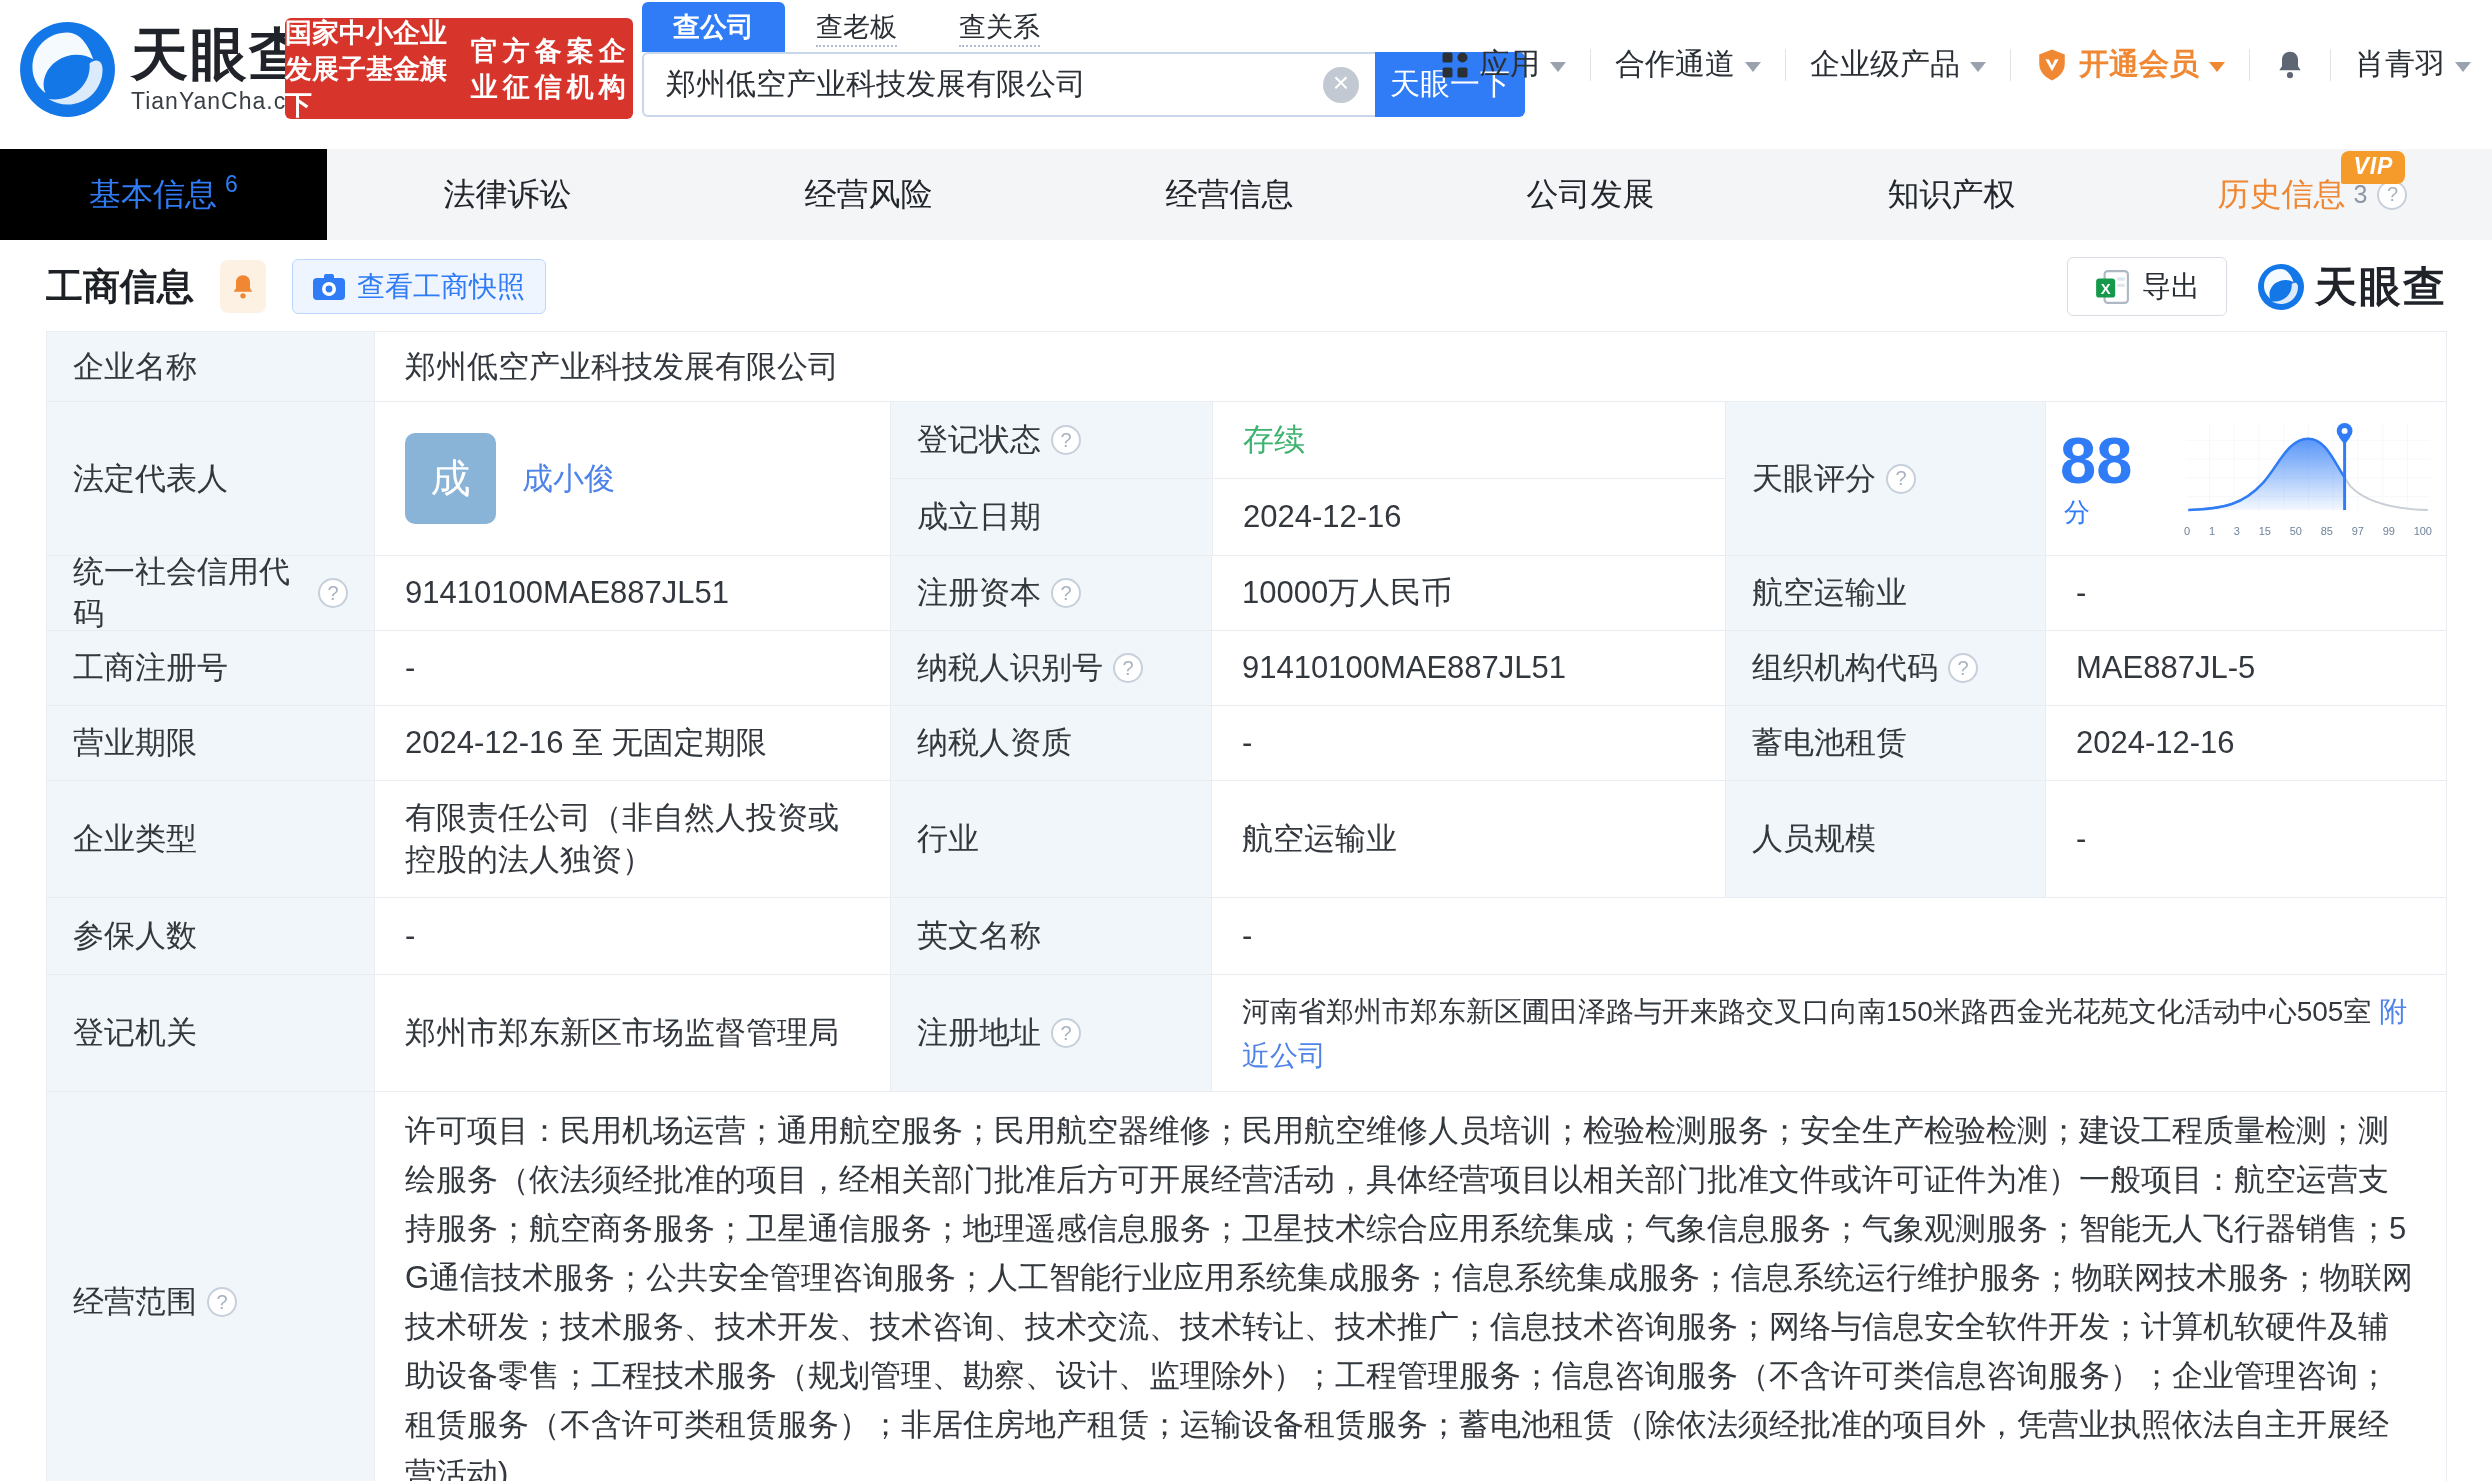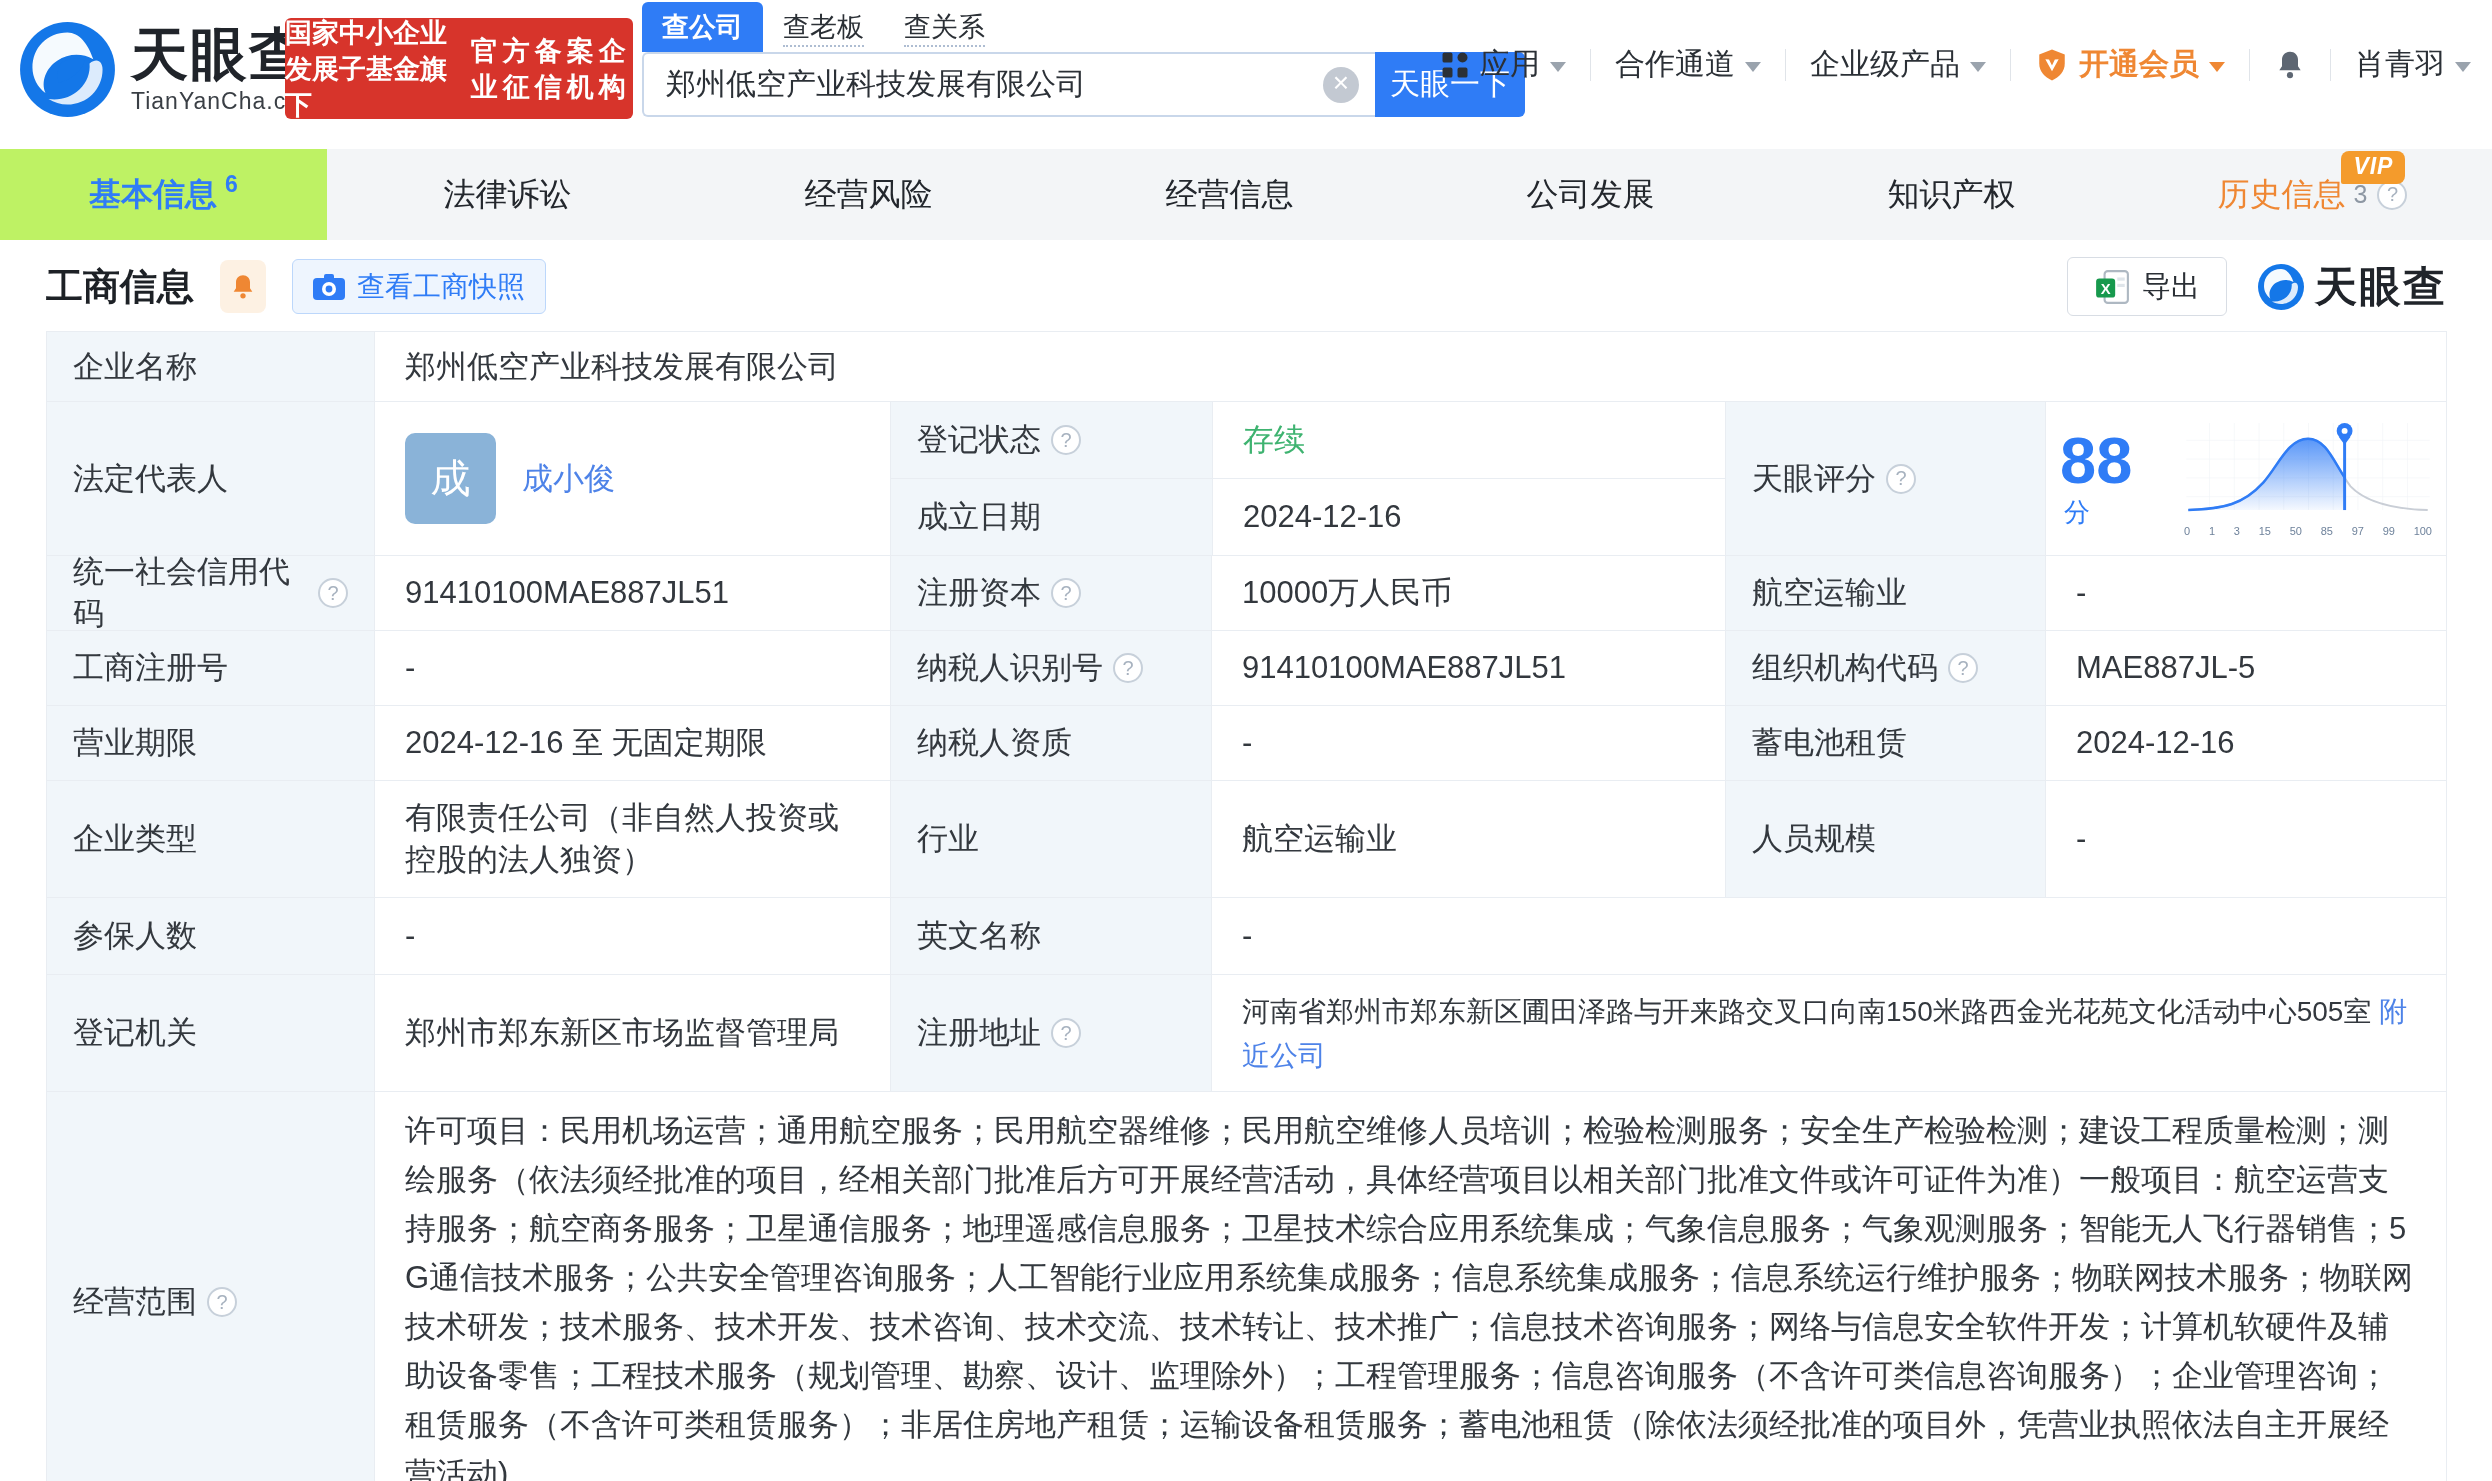--- a/index.html
+++ b/index.html
@@ -14,21 +14,21 @@
   .topbar{position:relative;height:149px;background:#fff}
   .logo{position:absolute;left:18px;top:20px;display:flex;align-items:center;gap:14px;cursor:pointer}
   .logo-brand{font-size:57px;font-weight:700;color:#20242a;line-height:59px;letter-spacing:2px}
   .logo-domain{font-size:23px;color:#3a3f45;letter-spacing:1px;margin-top:4px}
   .gov-badge{position:absolute;left:285px;top:18px;width:348px;height:101px;background:var(--red);
              border-radius:6px;color:#fff;display:flex;flex-direction:row;justify-content:center;
              align-items:center;gap:8px;font-size:27px;font-weight:600}
   .gov-badge .sp{letter-spacing:5px}
   .search-area{position:absolute;left:642px;top:6px}
   .search-tabs{display:flex;align-items:flex-end;height:46px}
-  .stab{font-size:27px;padding:7px 20px;color:#2b3036;cursor:pointer}
+  .stab{font-size:27px;padding:7px 31px;color:#2b3036;cursor:pointer}
   .stab.plain span{border-bottom:2px dotted #aebdd2;padding-bottom:3px}
   .stab.active{background:var(--blue);color:#fff;border-radius:6px 6px 0 0;font-weight:700}
   .search-row{display:flex;align-items:stretch}
   .search-input-wrap{width:733px;height:65px;background:#fff;border:2px solid #c9d7ea;border-right:none;
                      border-radius:6px 0 0 6px;position:relative;display:flex;align-items:center}
   .search-input{flex:1;border:none;outline:none;background:transparent;font-size:30px;color:#2b3036;
                 padding:0 63px 0 22px;font-family:inherit}
   .clear{position:absolute;right:16px;width:36px;height:36px;border-radius:50%;background:#c3c9d2;color:#fff;
          display:flex;align-items:center;justify-content:center;font-size:28px;cursor:pointer}
   .clear::before{content:"×";margin-top:-3px}
@@ -37,21 +37,21 @@
   .top-nav{position:absolute;right:22px;top:44px;display:flex;align-items:center;gap:24px;font-size:30px;color:#2b3036}
   .nav-item{display:flex;align-items:center;gap:10px;cursor:pointer;white-space:nowrap}
   .nav-item.vip-nav{color:var(--orange);font-weight:700}
   .caret{width:0;height:0;border-left:8px solid transparent;border-right:8px solid transparent;
          border-top:10px solid #9aa3ad;margin-top:4px}
   .vsep{width:1px;height:32px;background:#e0e4e9}
   
   .tabbar{height:91px;background:#f3f5f7;display:flex;align-items:stretch}
   .tab{flex:1;display:flex;align-items:center;justify-content:center;font-size:32px;color:#23272d;
        cursor:pointer;position:relative}
-  .tab.active{flex:0 0 327px;background:#bef264;color:var(--blue);font-weight:700}
+  .tab.active{flex:0 0 327px;background:#000000;color:var(--blue);font-weight:400}
   .tab .cnt{font-size:23px;color:var(--blue);margin-left:8px;transform:translateY(-10px)}
   .tab.history{color:var(--orange)}
   .hist-cnt{font-size:25px;color:var(--muted);margin-left:8px}
   .help{display:inline-flex;width:30px;height:30px;border:2px solid #c7d0da;border-radius:50%;color:#a7b2bf;
         font-size:20px;align-items:center;justify-content:center;margin-left:10px;flex:none;background:#fff}
   .help::before{content:"?"}
   .vip{position:absolute;left:58%;top:2px;background:#f49b2c;color:#fff;font-size:23px;font-weight:700;
        font-style:italic;padding:2px 12px 4px;border-radius:8px 8px 8px 2px;letter-spacing:1px}
   
   .section-head{margin:16px 46px 0;height:61px;display:flex;align-items:center}

